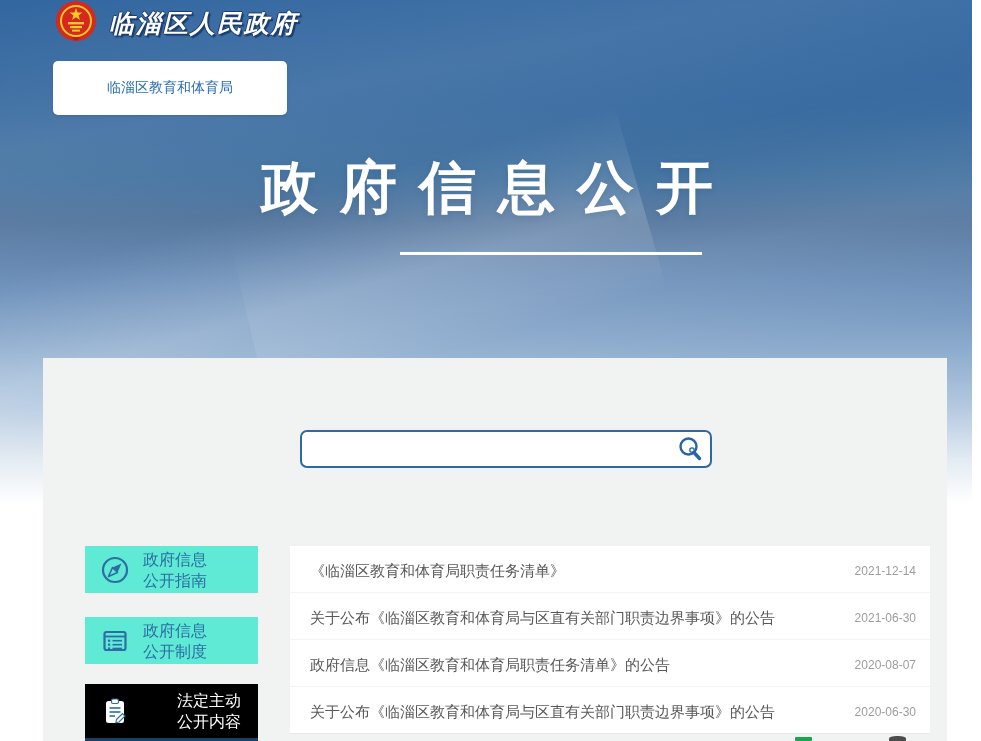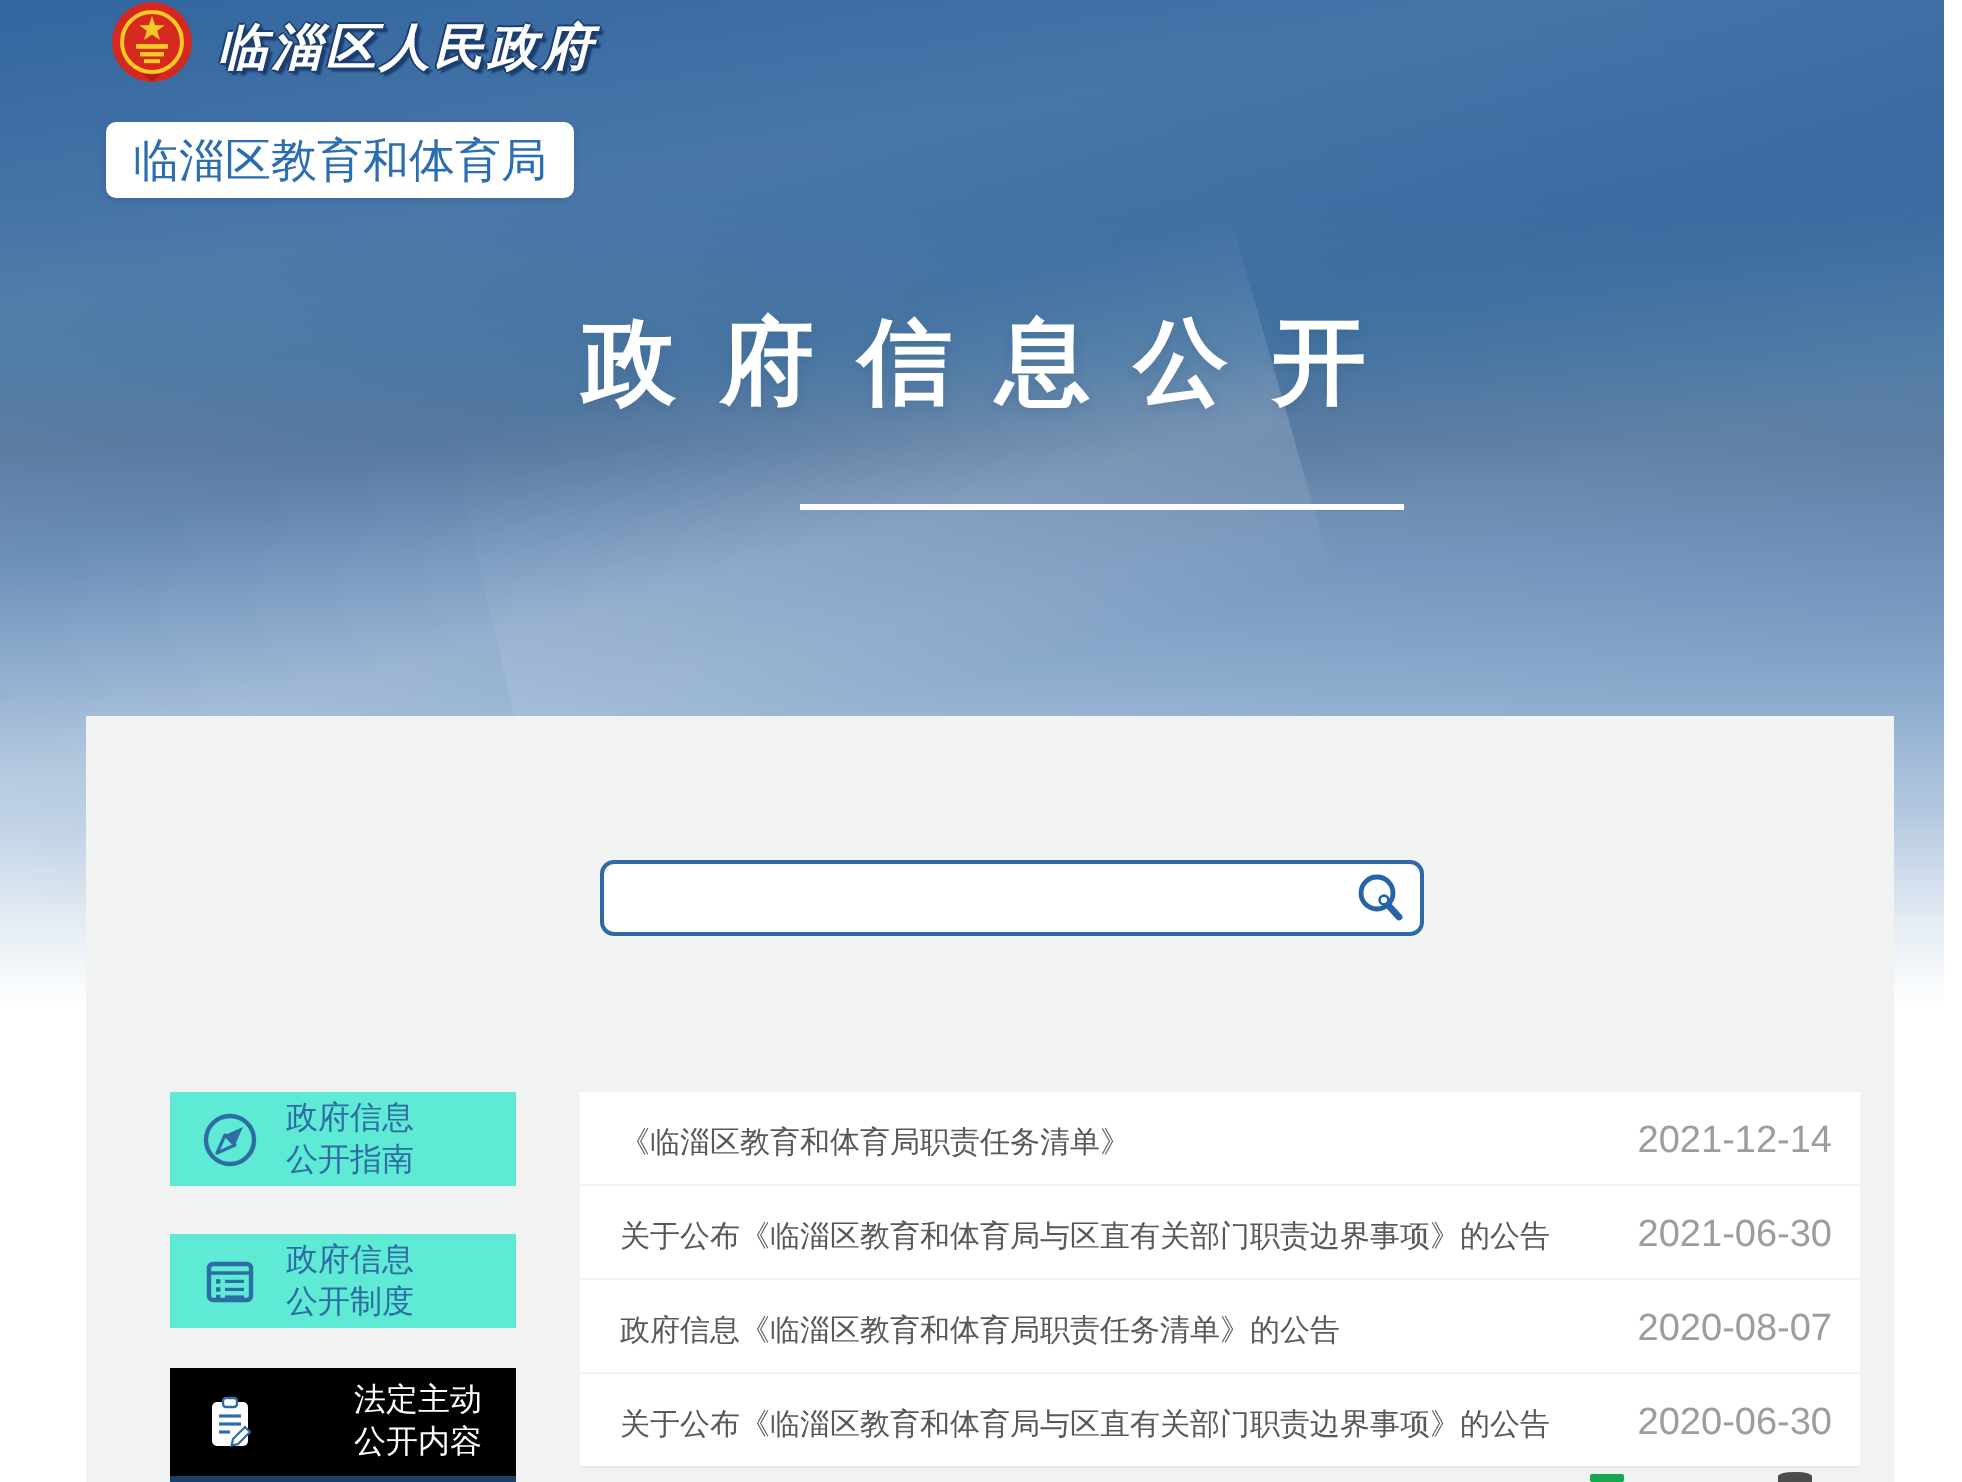--- a/index.html
+++ b/index.html
@@ -45,32 +45,32 @@
   
   .logo { position:absolute; left:53px; top:0; height:46px; display:flex; align-items:center; cursor:pointer;font-style:italic; }
   .emblem { width:46px; height:46px; display:block; }
   .site-name {
     margin-left:10px;
     font-size:25px; font-weight:bold; color:#ffffff; letter-spacing:2px;
     text-shadow:1px 0 0 #1b3d6f, -1px 0 0 #1b3d6f, 0 1px 0 #1b3d6f, 0 -1px 0 #1b3d6f, 2px 2px 1px #1b3d6f;
     white-space:nowrap;
   }
   .dept-button {
-    position:absolute; left:53px; top:61px; width:234px; height:38px;
+    position:absolute; left:53px; top:61px; width:234px; height:54px;
     background:#ffffff; border-radius:5px;
     display:flex; align-items:center; justify-content:center;
-    font-size:23px; color:#2a6db0; cursor:pointer;
+    font-size:14px; color:#2a6db0; cursor:pointer;
     box-shadow:0 1px 3px rgba(20,50,90,0.18);
     white-space:nowrap;
   }
 
   .hero-title {
     position:absolute; left:0; top:150px; width:972px;
     text-align:center;
-    font-size:47px; font-weight:bold; color:#ffffff;
+    font-size:57px; font-weight:bold; color:#ffffff;
     letter-spacing:22px; padding-left:24px;
     text-shadow:0 2px 6px rgba(30,60,100,0.15);
     white-space:nowrap;
   }
   .hero-underline {
     position:absolute; left:400px; top:252px; width:302px; height:3px;
     background:#ffffff;
   }
 
   
@@ -115,21 +115,21 @@
   }
   .article-row {
     flex:1; display:flex; align-items:center; justify-content:space-between;
     padding:4px 14px 0 20px; border-bottom:1px solid #f3f3f3;
   }
   .article-row:last-child { border-bottom:1px solid #e9e9e9; }
   .article-title {
     font-size:15px; color:#585858; cursor:pointer; white-space:nowrap;
     overflow:hidden; text-overflow:ellipsis; max-width:520px;
   }
-  .article-date { font-size:19px; color:#9d9d9d; white-space:nowrap; margin-left:12px; }
+  .article-date { font-size:12px; color:#9d9d9d; white-space:nowrap; margin-left:12px; }
 
   
   .widget-green {
     position:absolute; left:795px; top:737px; width:17px; height:4px;
     background:#17a74e; border-radius:1px;
   }
   .widget-dark {
     position:absolute; left:889px; top:736px; width:17px; height:5px;
     background:#4c4c4c; border-radius:45% 45% 0 0;
   }

